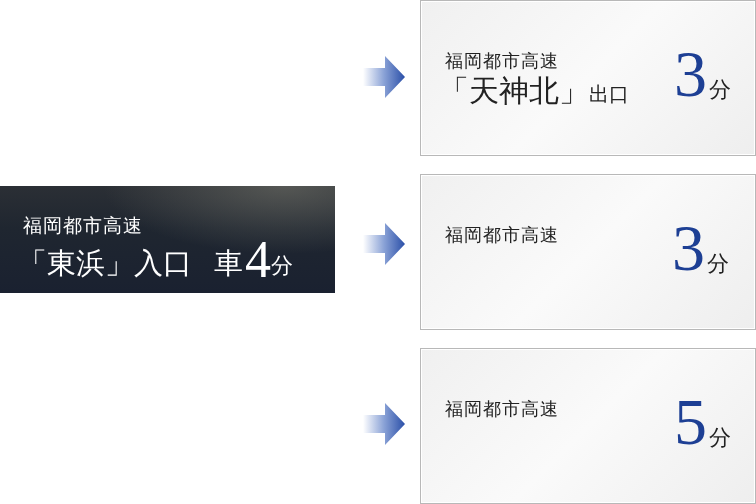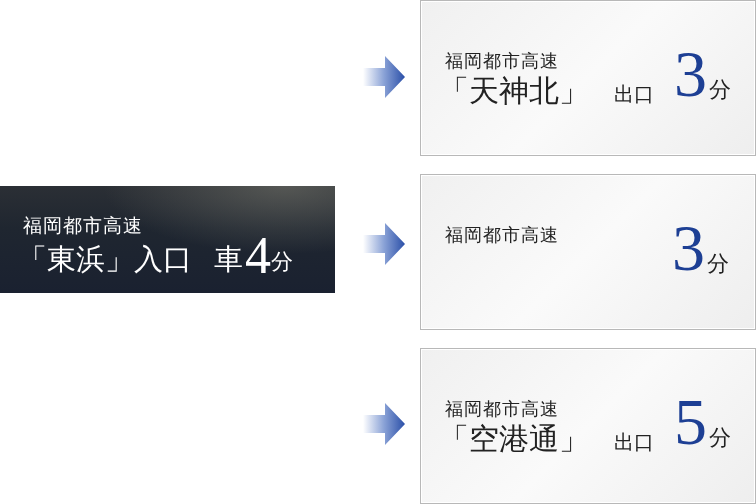--- a/index.html
+++ b/index.html
@@ -4,34 +4,34 @@
 <style>
   html, body { margin:0; padding:0; }
   body { width:756px; height:504px; background:#ffffff; position:relative; overflow:hidden;
          font-family:"DejaVu Serif", "Liberation Serif", serif; }
   .origin { position:absolute; left:0; top:186px; width:335px; height:107px;
             background:
               radial-gradient(ellipse at 85% 0%, rgba(120,120,110,0.55) 0%, rgba(60,62,60,0) 45%),
               linear-gradient(180deg, #2b2f35 0%, #1f2630 40%, #1a2130 100%);
             color:#fff; }
   .origin .line1 { position:absolute; left:23px; top:27px; font-size:19px; letter-spacing:1px; white-space:nowrap; }
-  .origin .line2 { position:absolute; left:18px; top:50px; font-size:29px; white-space:nowrap; line-height:40px; }
+  .origin .line2 { position:absolute; left:18px; top:50px; font-size:29px; white-space:nowrap; line-height:48px; }
   .origin .big { font-size:52px; font-family:"Liberation Serif", serif; vertical-align:-4px; margin-left:2px; }
   .origin .unit { font-size:22px; }
   .origin .car { margin-left:22px; }
 
   .arrow { position:absolute; width:42px; height:42px; }
   .arrow svg { display:block; }
 
   .dest { position:absolute; left:420px; width:334px; border:1px solid #b8b8b8;
           background:linear-gradient(135deg, #f0f0f0 0%, #fafafa 50%, #eeeeee 100%);
           box-shadow: inset 0 0 0 1px #ffffff; color:#222; }
   .dest .line1 { position:absolute; left:24px; top:48px; font-size:18px; letter-spacing:1px; white-space:nowrap; }
   .dest .line2 { position:absolute; left:18px; top:70px; font-size:30px; white-space:nowrap; line-height:40px; }
-  .dest .exit { font-size:20px;margin-left:25px; }
+  .dest .exit { font-size:20px; }
   .dest .time { position:absolute; right:24px; top:40px; white-space:nowrap;text-align:right; }
   .dest .big { font-family:"Liberation Serif", serif; font-size:66px; color:#1d3f94; line-height:66px; vertical-align:bottom; }
   .dest .unit { font-size:22px; color:#222; margin-left:2px; vertical-align:bottom; line-height:34px; }
 </style>
 </head>
 <body>
 
 <div class="origin">
   <div class="line1">福岡都市高速</div>
   <div class="line2">
@@ -82,15 +82,14 @@
   <div class="time"><span class="big">3</span><span class="unit">分</span></div>
 </div>
 
 <div class="dest" style="top:174px; height:154px;">
   <div class="line1">福岡都市高速</div>
   <div class="time" style="right:26px;"><span class="big">3</span><span class="unit">分</span></div>
 </div>
 
 <div class="dest" style="top:348px; height:154px;">
   <div class="line1">福岡都市高速</div>
-  <div class="line2"><span>「空港通」</span><span class="exit">出口</span></div>
   <div class="time"><span class="big">5</span><span class="unit">分</span></div>
 </div>
 
 </body></html>

